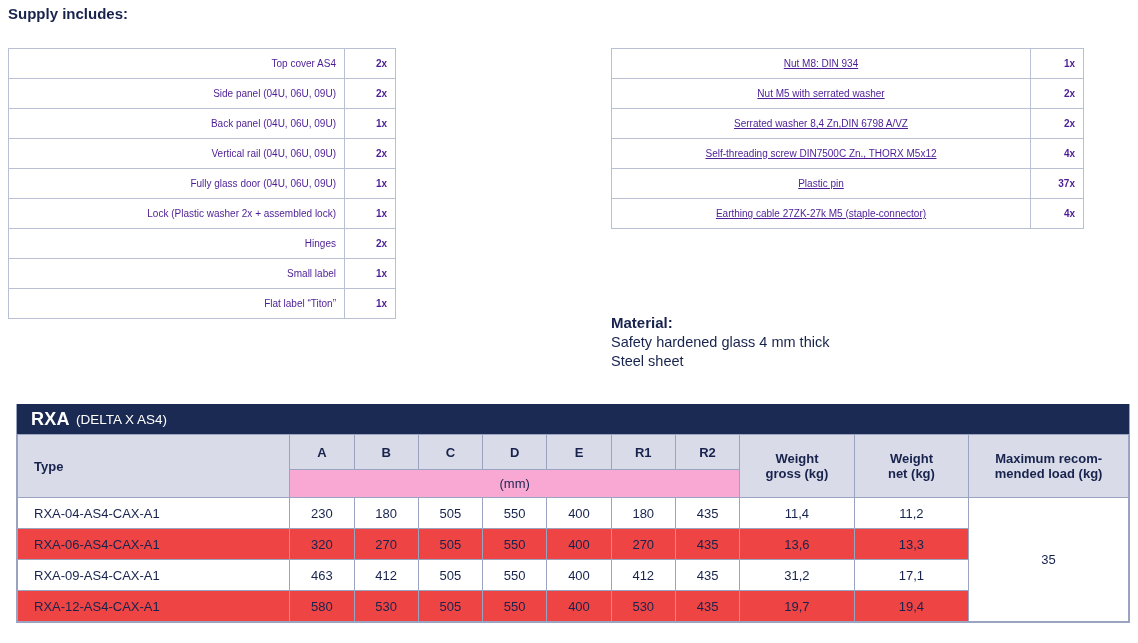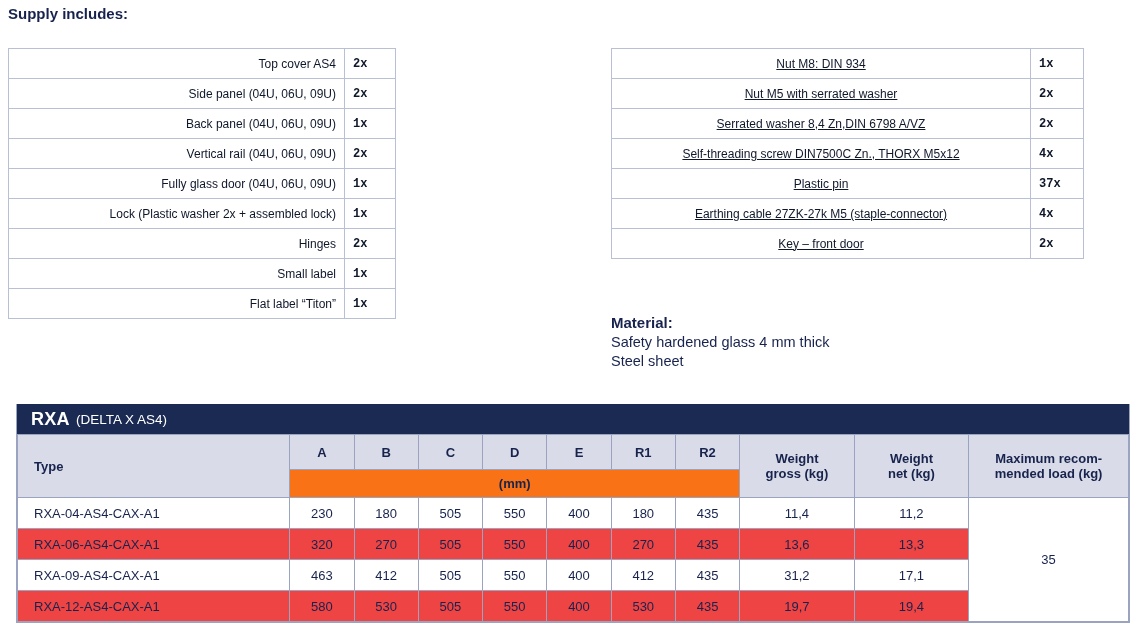--- a/index.html
+++ b/index.html
@@ -26,41 +26,40 @@
     top: 5px;
     font-size: 15px;
     font-weight: bold;
     color: #17234d;
   }
 
   
   .supply-table {
     position: absolute;
     border-collapse: collapse;
-    font-size: 12px;
-    color: #0f172a;
+    font-size: 10px;
+    color: #4c1d95;
   }
   .supply-left  { left: 8px;   top: 48px; width: 388px; }
   .supply-right { left: 611px; top: 48px; width: 473px; }
 
   .supply-table td {
     border: 1px solid #b9c0d4;
     height: 29px;
     padding: 0 8px;
     vertical-align: middle;
     white-space: nowrap;
   }
   .supply-table td.item {
     text-align: right;
   }
   .supply-table td.qty {
-    text-align: left;
+    text-align: right;
     font-weight: bold;
     width: 34px;
-    font-family: Liberation Mono, monospace;
   }
   .supply-right td.item { text-align: center; text-decoration: underline; }
   .supply-right td.qty  { width: 36px; }
 
   
   .material {
     position: absolute;
     left: 611px;
     top: 313px;
     font-size: 14.5px;
@@ -118,22 +117,22 @@
     height: 30px;
     line-height: 15px;
     padding: 2px 4px;
   }
   table.spec thead th.type-col {
     text-align: left;
     padding-left: 16px;
     width: 250px;
   }
   table.spec tr.units td {
-    background: #f97316;
-    font-weight: bold;
+    background: #f9a8d4;
+    font-weight: normal;
     height: 25px;
   }
   table.spec tbody td {
     height: 28px;
   }
   table.spec tbody td.type-cell {
     text-align: left;
     padding-left: 16px;
   }
   table.spec tbody tr.alt td {
@@ -213,24 +212,20 @@
         <td class="item">Self-threading screw DIN7500C Zn., THORX M5x12</td>
         <td class="qty">4x</td>
       </tr>
       <tr>
         <td class="item">Plastic pin</td>
         <td class="qty">37x</td>
       </tr>
       <tr>
         <td class="item">Earthing cable 27ZK-27k M5 (staple-connector)</td>
         <td class="qty">4x</td>
-      </tr>
-      <tr>
-        <td class="item">Key – front door</td>
-        <td class="qty">2x</td>
       </tr>
     </tbody>
   </table>
 
   <div class="material">
     <div class="mat-head">Material:</div>
     <div>Safety hardened glass 4 mm thick</div>
     <div>Steel sheet</div>
   </div>
 

